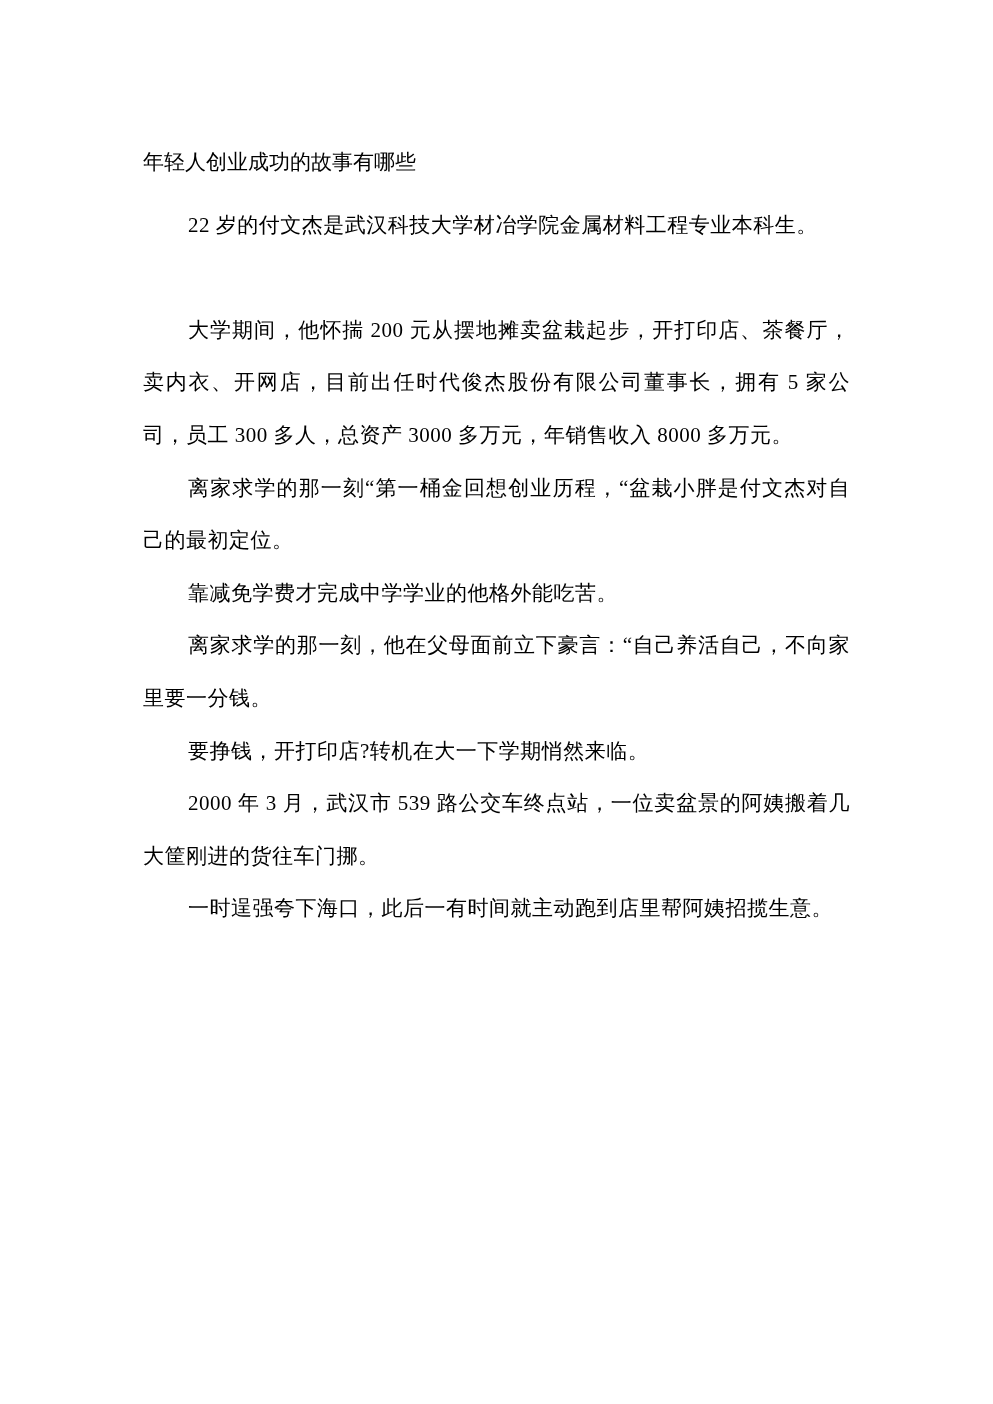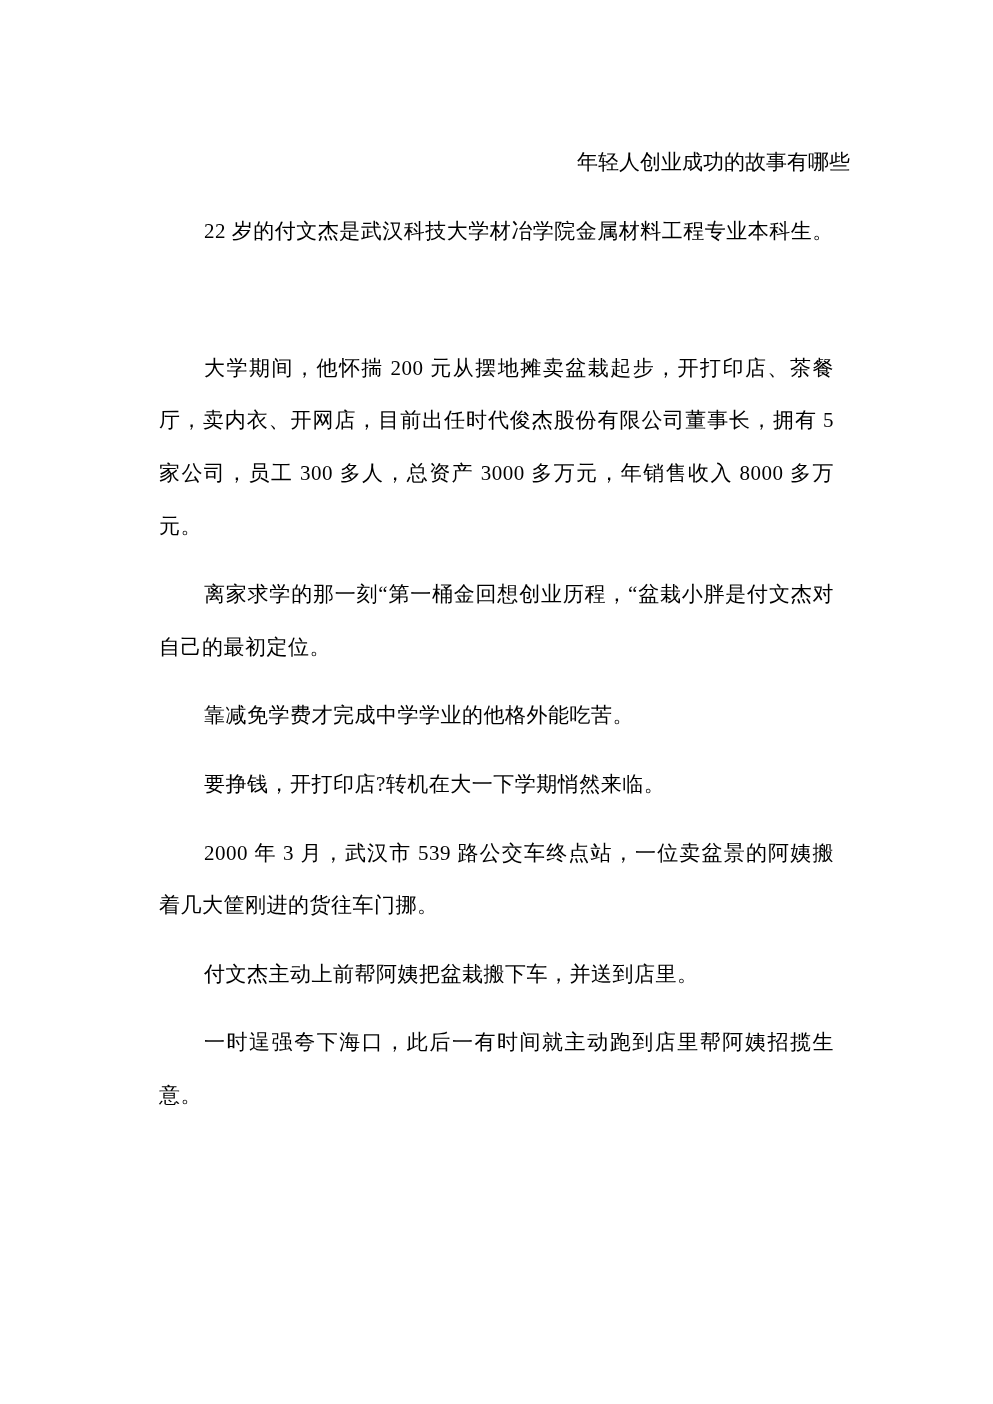--- a/index.html
+++ b/index.html
@@ -16,28 +16,28 @@
     color: var(--text-color, #000000);
     padding: 136px 143px 0 143px;
     font-family: "Liberation Serif", "DejaVu Serif", serif;
     overflow: hidden;
   }
   .doc-title {
     margin: 0 0 10px 0;
     font-size: 21px;
     font-weight: 400;
     line-height: 52.6px;
-    text-align: right;
+    text-align: left;
     white-space: nowrap;
   }
   .doc-body {
     width: 707px;
   }
   .para {
-    margin: 16px;
+    margin: 0;
     font-size: 21px;
     line-height: 52.6px;
     text-align: justify;
     text-align-last: left;
     text-indent: 45px;
     letter-spacing: 0.5px;
   }
   .para.blank {
     height: 52.6px;
   }
@@ -46,18 +46,18 @@
 <body>
 
 <div class="page">
   <h1 class="doc-title">年轻人创业成功的故事有哪些</h1>
   <div class="doc-body">
       <p class="para">22 岁的付文杰是武汉科技大学材冶学院金属材料工程专业本科生。</p>
       <p class="para blank"></p>
       <p class="para">大学期间，他怀揣 200 元从摆地摊卖盆栽起步，开打印店、茶餐厅，卖内衣、开网店，目前出任时代俊杰股份有限公司董事长，拥有 5 家公司，员工 300 多人，总资产 3000 多万元，年销售收入 8000 多万元。</p>
       <p class="para">离家求学的那一刻“第一桶金回想创业历程，“盆栽小胖是付文杰对自己的最初定位。</p>
       <p class="para">靠减免学费才完成中学学业的他格外能吃苦。</p>
+      <p class="para">离家求学的那一刻，他在父母面前立下豪言：“自己养活自己，不向家里要一分钱。</p>
       <p class="para">要挣钱，开打印店?转机在大一下学期悄然来临。</p>
       <p class="para">2000 年 3 月，武汉市 539 路公交车终点站，一位卖盆景的阿姨搬着几大筐刚进的货往车门挪。</p>
-      <p class="para">付文杰主动上前帮阿姨把盆栽搬下车，并送到店里。</p>
       <p class="para">一时逞强夸下海口，此后一有时间就主动跑到店里帮阿姨招揽生意。</p>
     </div>
 </div>
 
 </body></html>

